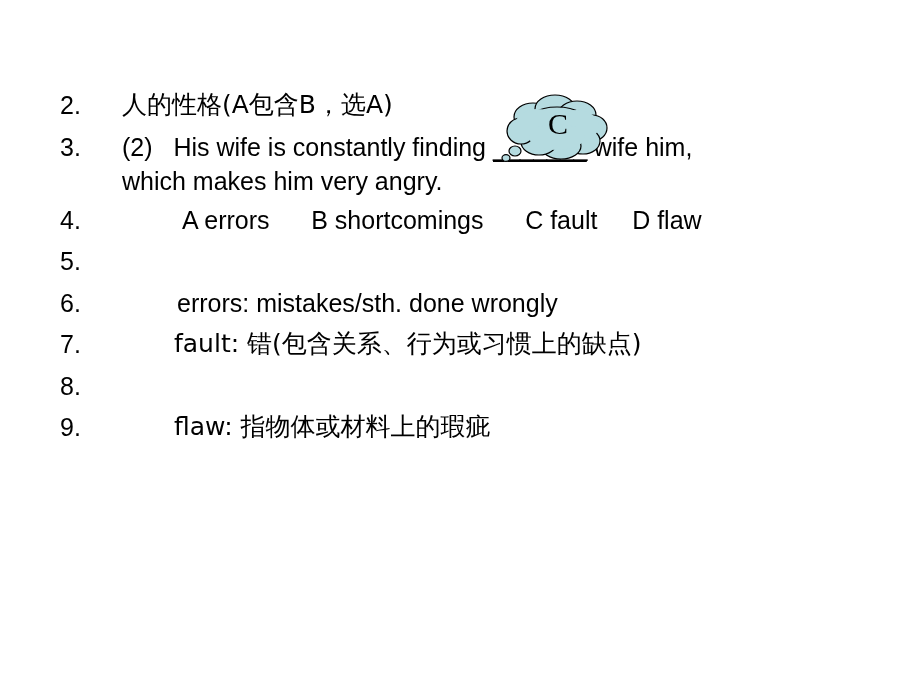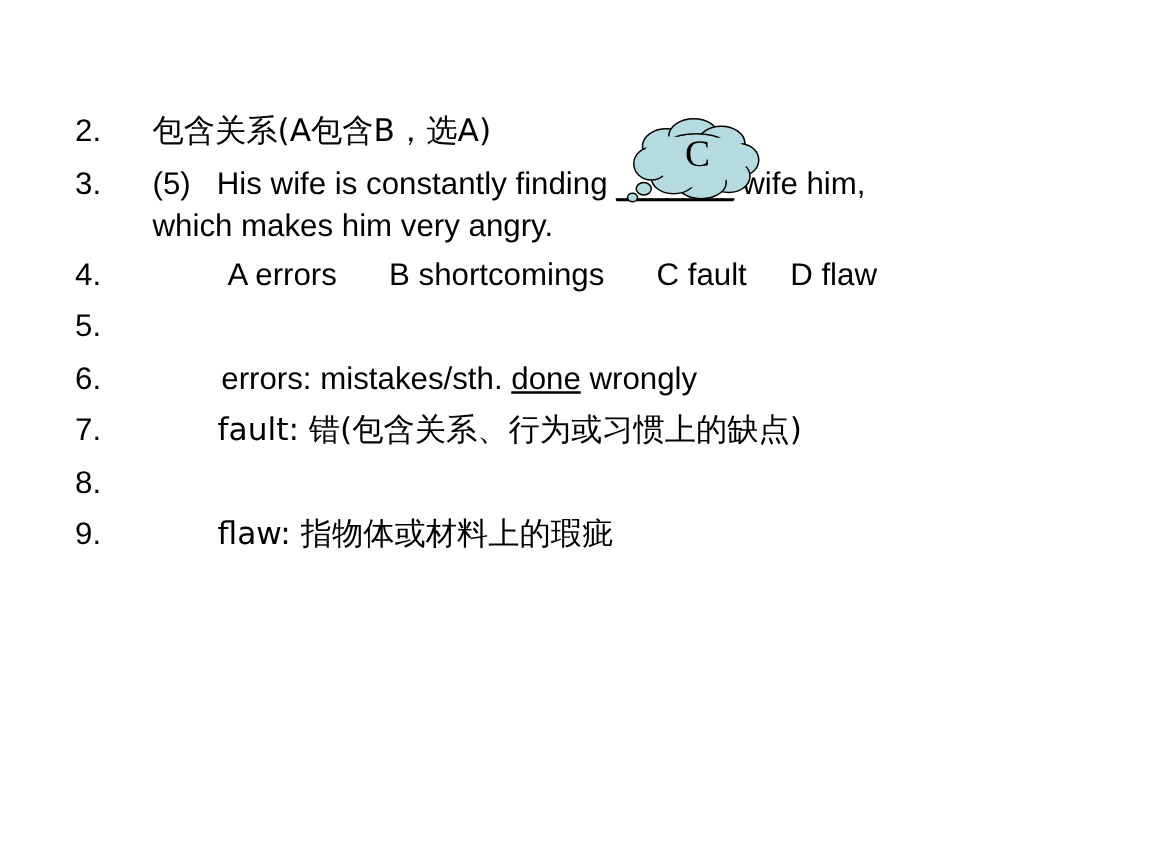--- a/index.html
+++ b/index.html
@@ -47,21 +47,20 @@
     flex: 1 1 auto;
     font-size: 25px;
   }
   .cjk {
     font-family: "DejaVu Sans", "Liberation Sans", sans-serif;
   }
   .mix {
     font-family: "Liberation Sans", "DejaVu Sans", sans-serif;
   }
   .ul {
-    text-decoration: underline;
     text-underline-offset: 2px;
     text-align: center;
   }
   .blank {
     text-decoration: underline;
     text-decoration-thickness: 2px;
     text-underline-offset: 4px;
     letter-spacing: -0.5px;
   }
   .empty {
@@ -107,26 +106,26 @@
 </style>
 </head>
 <body>
 
 <div id="slide" style="background: rgb(255, 255, 255); color: rgb(0, 0, 0);">
 
   <div class="outline">
 
     <div class="line gap-sm">
       <span class="num">2.</span>
-      <span class="body-text cjk ind-2">包含关系(A包含B，选A)</span>
+      <span class="body-text cjk ind-2">人的性格(A包含B，选A)</span>
     </div>
 
     <div class="line">
       <span class="num">3.</span>
-      <span class="body-text mix ind-2"><span>(5)   His wife is constantly finding </span><span class="blank">_______</span><span> wife him,</span><br><span>which makes him very angry.</span></span>
+      <span class="body-text mix ind-2"><span>(2)   His wife is constantly finding </span><span class="blank">_______</span><span> wife him,</span><br><span>which makes him very angry.</span></span>
     </div>
 
     <div class="line gap-sm">
       <span class="num">4.</span>
       <span class="body-text mix ind-3">A errors      B shortcomings      C fault     D flaw</span>
     </div>
 
     <div class="line empty gap-sm">
       <span class="num">5.</span>
       <span class="body-text mix"></span>

